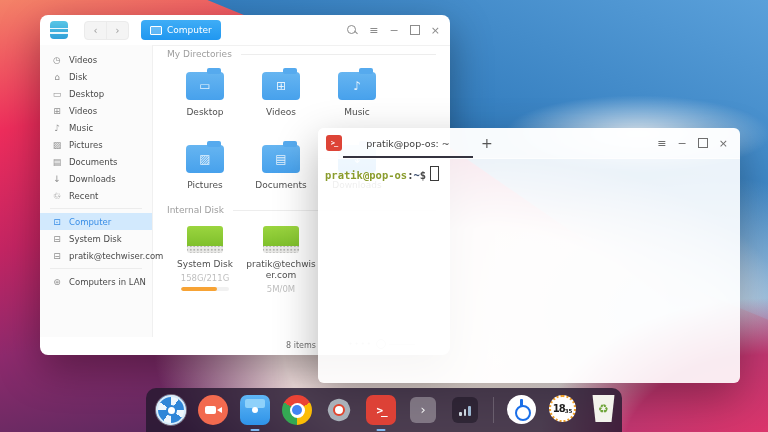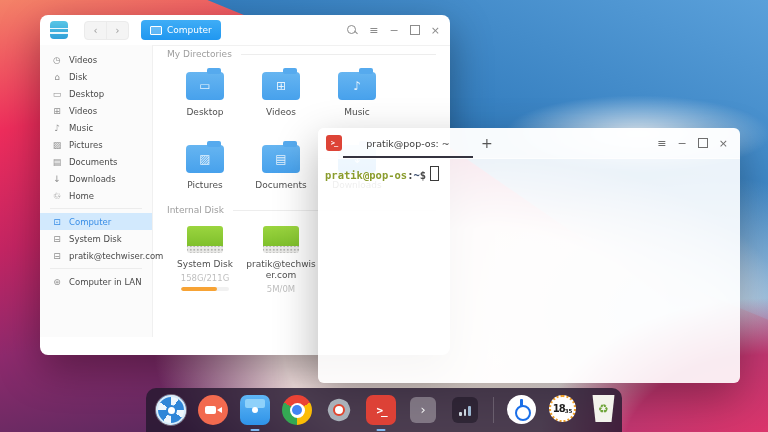--- a/index.html
+++ b/index.html
@@ -212,39 +212,39 @@
       <div class="side-item">
           <span class="sicon">▤</span>
           <span>Documents</span>
         </div>
       <div class="side-item">
           <span class="sicon">↓</span>
           <span>Downloads</span>
         </div>
       <div class="side-item">
           <span class="sicon">♲</span>
-          <span>Home</span>
+          <span>Recent</span>
         </div>
       <div class="side-sep"></div>
       <div class="side-item selected">
           <span class="sicon">⊡</span>
           <span>Computer</span>
         </div>
       <div class="side-item">
           <span class="sicon">⊟</span>
           <span>System Disk</span>
         </div>
       <div class="side-item">
           <span class="sicon">⊟</span>
           <span>pratik@techwiser.com</span>
         </div>
       <div class="side-sep"></div>
       <div class="side-item">
           <span class="sicon">⊛</span>
-          <span>Computer in LAN</span>
+          <span>Computers in LAN</span>
         </div>
     </div>
 
     <div class="fm-content">
       <div class="section-head sh-1">
         <span>My Directories</span>
           <span class="line"></span>
       </div>
       <div class="folder-grid">
         <div class="folder-cell">
@@ -306,20 +306,28 @@
               <div class="disk-top"></div>
               <div class="disk-base"></div>
             </div>
           <div class="disk-name">pratik@techwiser.com</div>
           <div class="disk-usage">5M/0M</div>
         </div>
       </div>
     </div>
   </div>
 
+  <div class="fm-statusbar">
+    <span class="status-count">8 items</span>
+    <span class="size-slider">
+      <span class="dots">••••</span>
+      <span class="knob"></span>
+      <span class="track"></span>
+    </span>
+  </div>
 </div>
 
 <div class="term-window">
   <div class="term-tabbar">
     <div class="term-appicon">&gt;_</div>
     <div class="term-tab">
       <span>pratik@pop-os: ~</span>
       <span class="tab-underline"></span>
     </div>
     <span class="term-newtab">+</span>

